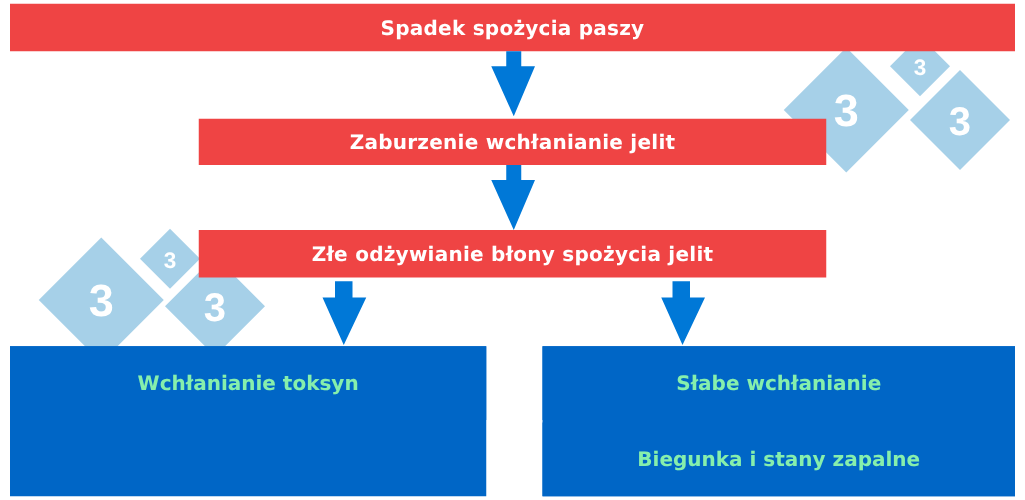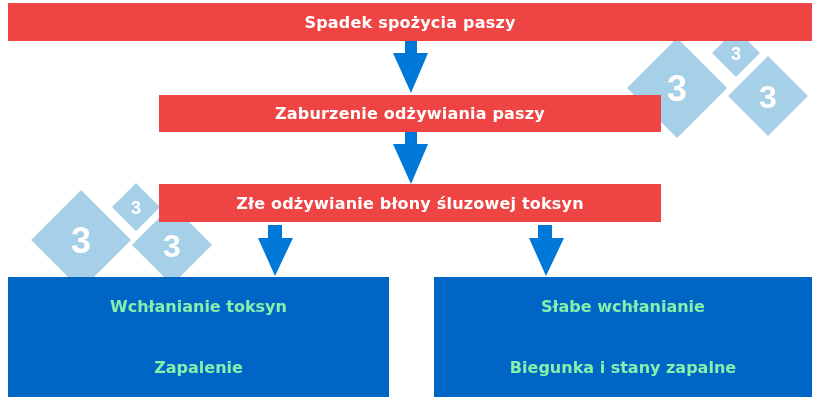--- a/index.html
+++ b/index.html
@@ -38,33 +38,30 @@
       <text x="172" y="257" font-size="32">3</text>
     </g>
   </g>
 </svg>
 
 <div class="box" style="left:8px; top:3px; width:804px; height:38px;">
   <span>Spadek spożycia paszy</span>
 </div>
 
 <div class="box" style="left:159px; top:95px; width:502px; height:37px;">
-  <span>Zaburzenie odżywiania paszy</span>
+  <span>Zaburzenie wchłanianie jelit</span>
 </div>
 
 <div class="box" style="left:159px; top:184px; width:502px; height:38px;">
-  <span>Złe odżywianie błony śluzowej toksyn</span>
+  <span>Złe odżywianie błony spożycia jelit</span>
 </div>
 
 <div class="out" style="left:8px; top:277px; width:381px; height:120px;">
   <div class="cell" style="top:0; height:59px;">
     <span>Wchłanianie toksyn</span>
-  </div>
-  <div class="cell" style="top:61px; height:59px;">
-    <span>Zapalenie</span>
   </div>
 </div>
 
 <div class="out" style="left:434px; top:277px; width:378px; height:120px;">
   <div class="cell" style="top:0; height:59px;">
     <span>Słabe wchłanianie</span>
   </div>
   <div class="cell" style="top:61px; height:59px;justify-content:center;">
     <span>Biegunka i stany zapalne</span>
   </div>

